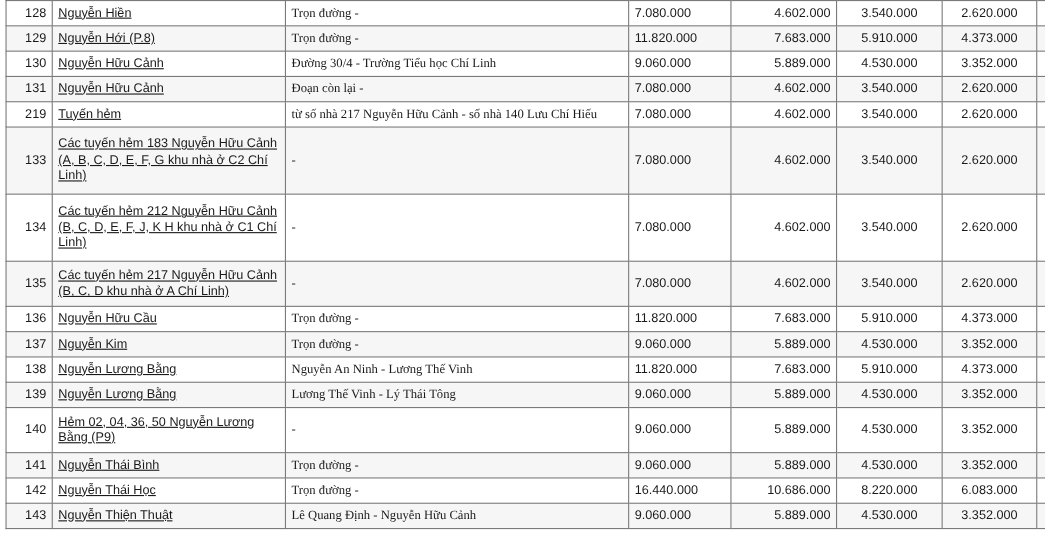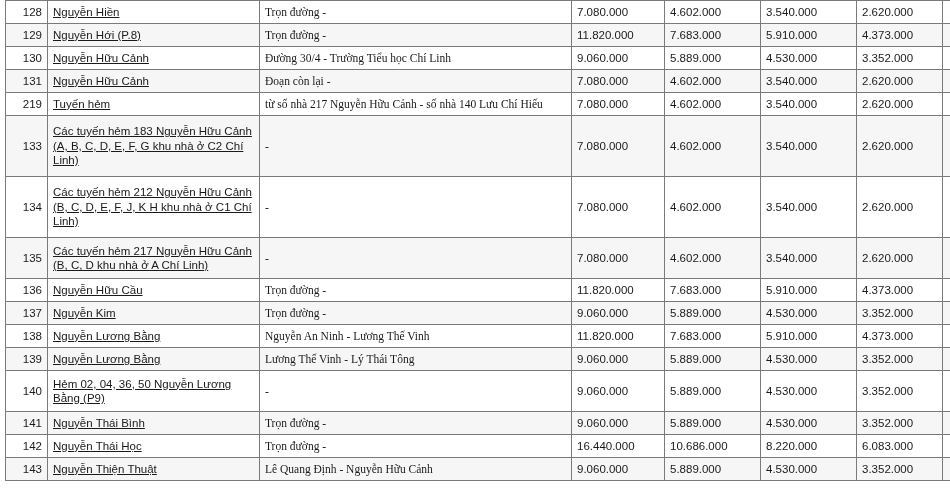--- a/index.html
+++ b/index.html
@@ -31,23 +31,23 @@
     white-space: normal;
     overflow: hidden;
   }
   tr.odd td { background: #ffffff; }
   tr.even td { background: #f6f6f6; }
 
   td.c-stt   { width: 31px;  text-align: right; }
   td.c-name  { width: 201px; text-align: left; text-decoration: underline; }
   td.c-seg   { width: 301px; text-align: left; font-family: Liberation Serif, serif; }
   td.c-v1    { width: 82px;  text-align: left; }
-  td.c-v2    { width: 85px;  text-align: left; margin-top: 24px; }
-  td.c-v3    { width: 85px;  text-align: left; }
-  td.c-v4    { width: 75px;  text-align: left; margin-top: 44px; }
+  td.c-v2    { width: 85px;  text-align: right; margin-top: 24px; }
+  td.c-v3    { width: 85px;  text-align: center; }
+  td.c-v4    { width: 75px;  text-align: center; margin-top: 44px; }
   td.c-v5    { width: 81px;  text-align: center; }
 
   tr.tall td { height: 56px; }
   tr.mid td  { height: 36px; }
   tr.norm td { height: 18px; }
 </style>
 </head>
 <body>
 
 <table id="price-table">

